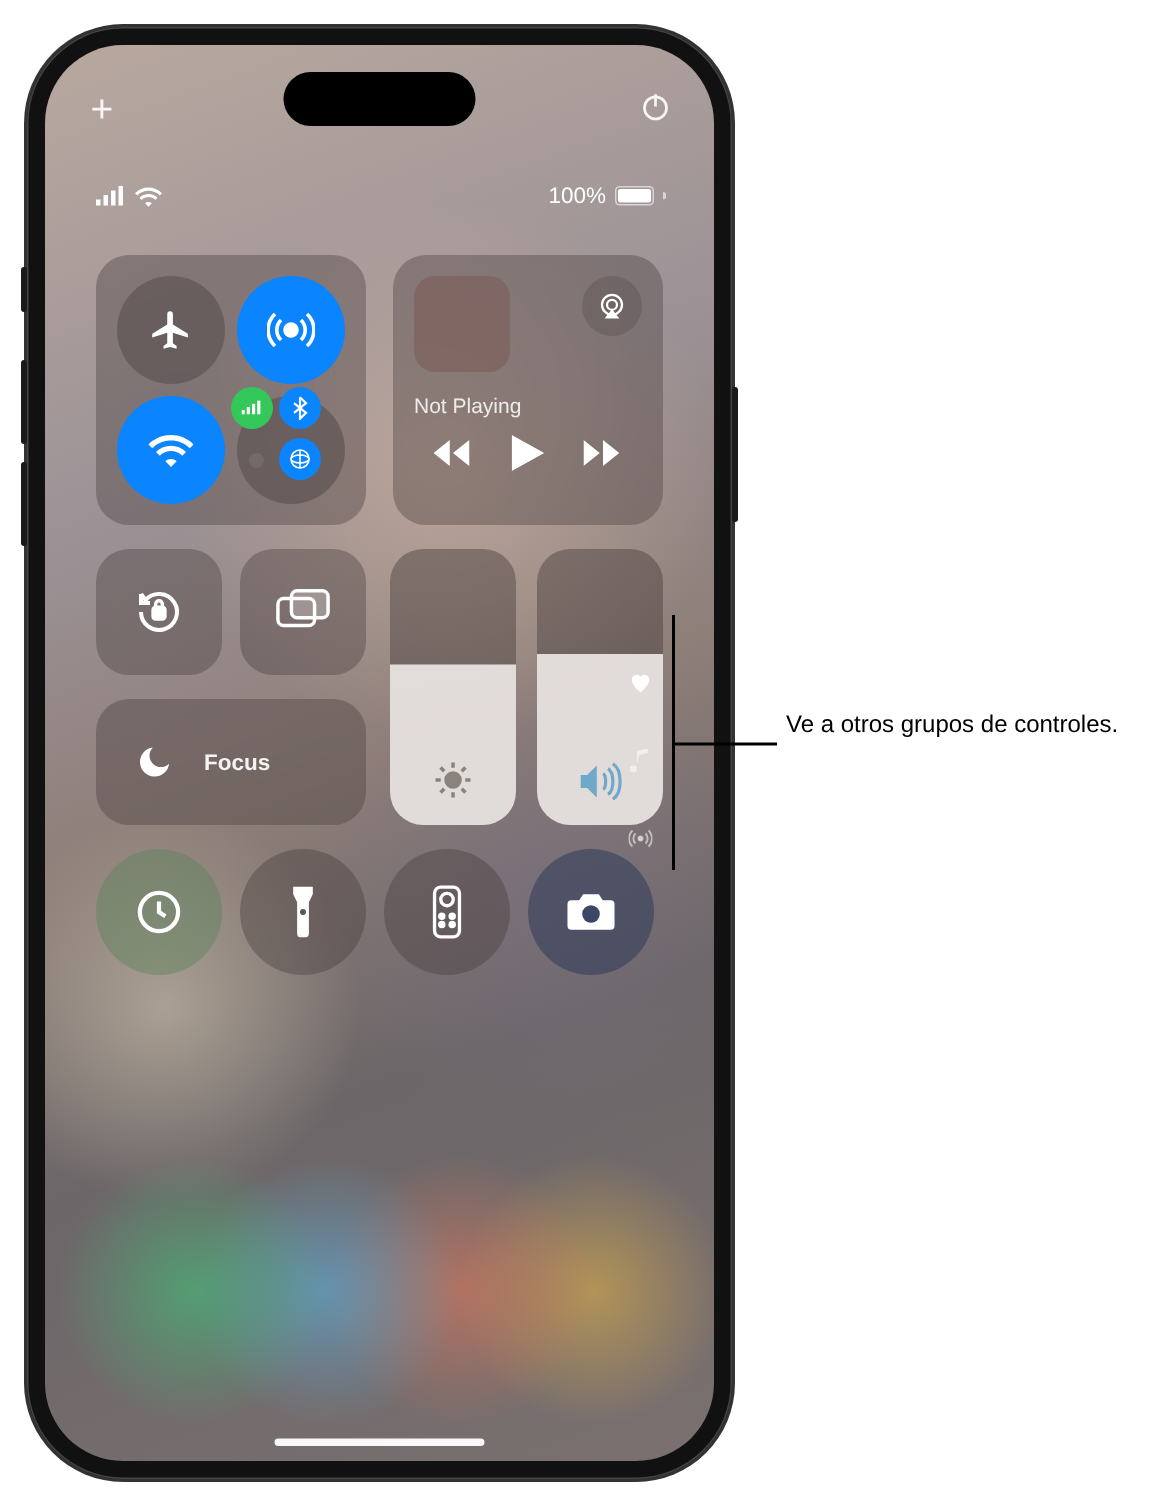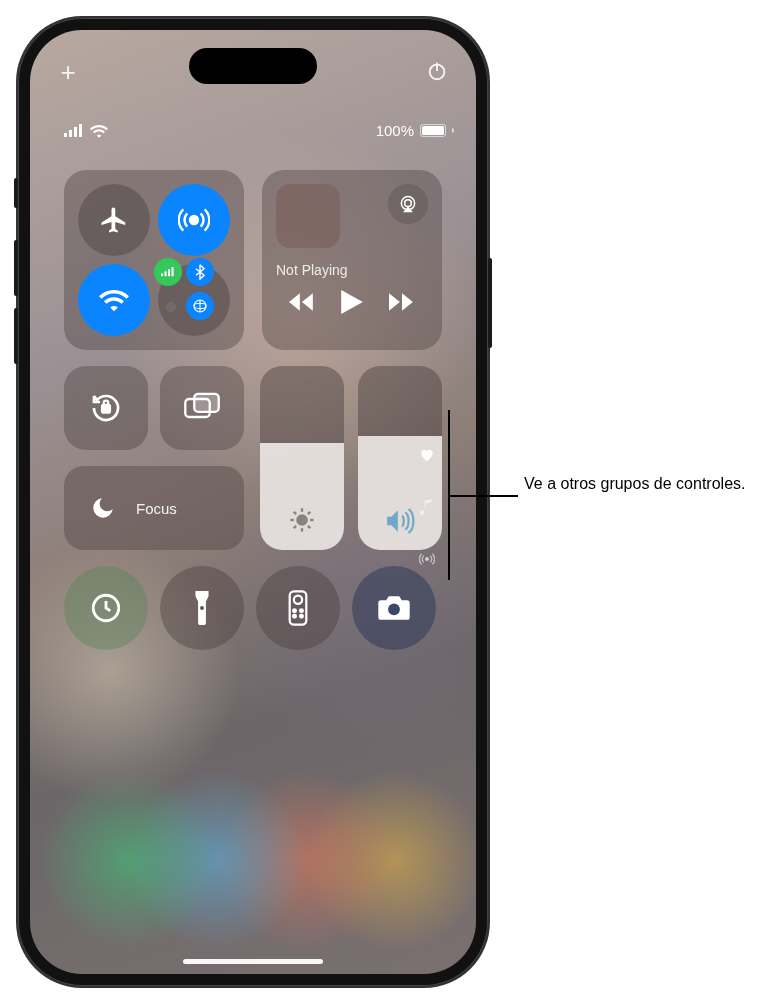--- a/index.html
+++ b/index.html
@@ -53,21 +53,21 @@
   position: absolute; bottom: 10px; left: 50%; transform: translateX(-50%);
   width: 140px; height: 5px; background: #fff; border-radius: 3px; opacity: 0.95;
 }
 
 .top-bar { position: absolute; top: 18px; left: 0; right: 0; height: 44px; z-index: 40; }
 .add-btn { position: absolute; left: 24px; top: 10px; width: 28px; height: 28px; color: #fff; opacity: 0.9; display:flex;align-items:center;justify-content:center; font-size: 26px; font-weight: 300;}
 .power-btn { position: absolute; right: 26px; top: 10px; width: 26px; height: 26px; color:#fff; opacity:0.9; display:flex;align-items:center;justify-content:center;}
 
 .status-bar { position: absolute; top: 90px; left: 0; right: 0; height: 30px; color:#fff; z-index:30; }
 .status-left { position:absolute; left: 34px; top: 4px; display:flex; gap:6px; align-items:center;}
-.status-right { position:absolute; right: 22px; top: 2px; display:flex; gap:6px; align-items:center; font-size:15px; font-weight:500;margin-left:32px;}
+.status-right { position:absolute; right: 32px; top: 2px; display:flex; gap:6px; align-items:center; font-size:15px; font-weight:500;margin-left:32px;}
 .battery-body { width: 26px; height: 13px; border:1.5px solid rgba(255,255,255,0.6); border-radius:3px; position:relative;}
 .battery-fill { position:absolute; left:1px; top:1px; bottom:1px; right:1px; background:#fff; border-radius:1.5px;}
 .battery-tip { width:2px; height:5px; background:rgba(255,255,255,0.6); border-radius:0 2px 2px 0;}
 
 .cc-grid {
   position: absolute; top: 140px; left: 34px; width: 378px;
 }
 .module { position: absolute; border-radius: 22px; background: rgba(70,60,60,0.38); backdrop-filter: blur(10px);}
 .connectivity { left:0; top:0; width:180px; height:180px; }
 .conn-grid { position:relative; width:100%; height:100%;}
@@ -84,21 +84,21 @@
 
 .media { right:0; top:0; width:180px; height:180px; padding:14px;}
 .media-art { width:64px; height:64px; border-radius:14px; background: rgba(120,90,85,0.55);}
 .media-airplay { position:absolute; right:14px; top:14px; width:40px;height:40px; border-radius:50%; background:rgba(100,90,90,0.55); display:flex;align-items:center;justify-content:center;}
 .media-title { color:rgba(255,255,255,0.85); font-size:14px; margin-top:14px; font-weight:500;}
 .media-controls { display:flex; justify-content:space-around; align-items:center; margin-top:12px; color:#fff;}
 
 .small-btn { width:84px; height:84px; display:flex;align-items:center;justify-content:center;}
 .orientation { left:0; top:196px;}
 .mirroring  { left:96px; top:196px;}
-.focus { left:0; top:296px; width:180px; height:84px; display:flex; align-items:center; padding-left:18px; gap:12px; color:rgba(255,255,255,0.92); font-size:15px; font-weight:400;border-radius:20px;}
+.focus { left:0; top:296px; width:180px; height:84px; display:flex; align-items:center; padding-left:18px; gap:12px; color:rgba(255,255,255,0.92); font-size:15px; font-weight:700;}
 .focus .icon-circle{ width:42px;height:42px; display:flex;align-items:center;justify-content:center;}
 
 .slider { width:84px; height:184px; border-radius:22px; overflow:hidden; background:rgba(60,50,50,0.4);}
 .slider-fill { position:absolute; left:0; right:0; bottom:0; background:rgba(235,230,228,0.92); display:flex;align-items:flex-end;justify-content:center; padding-bottom:16px;}
 .brightness { position:absolute; left:196px; top:196px;}
 .brightness .slider-fill{ height:58%;}
 .volume { position:absolute; left:294px; top:196px;}
 .volume .slider-fill{ height:62%;}
 
 .bottom-row { position:absolute; left:0; top:396px; display:flex; gap:12px;}

